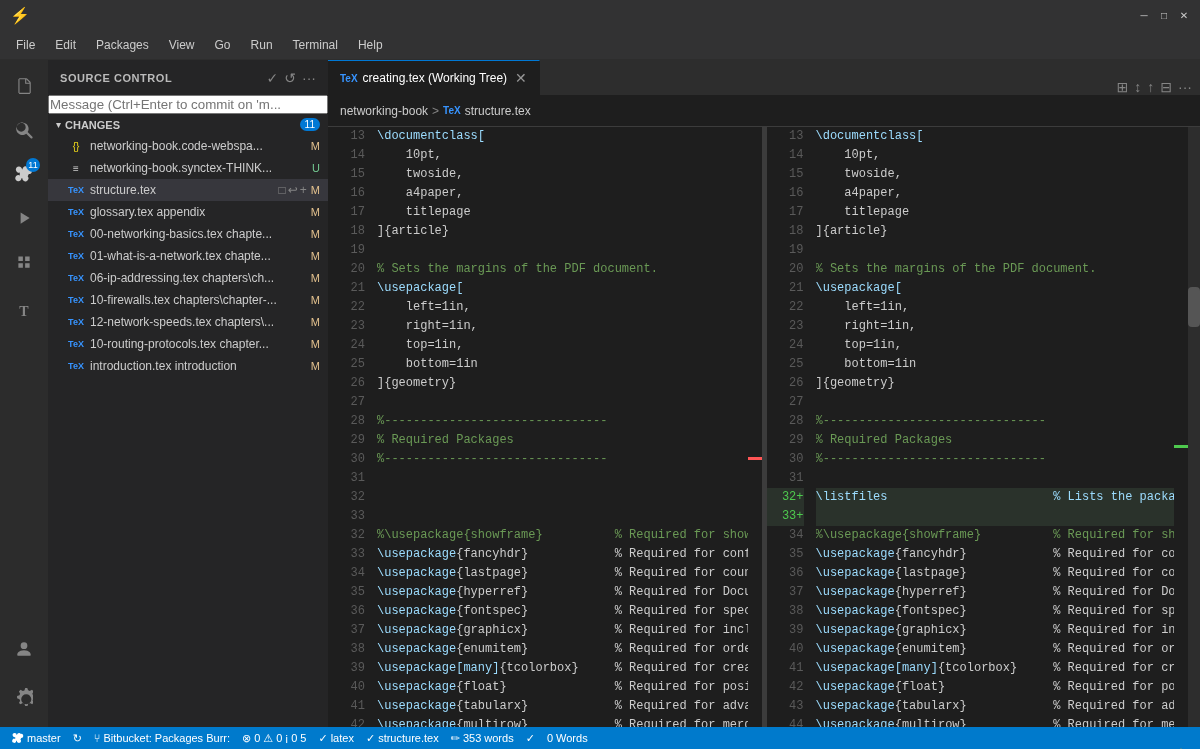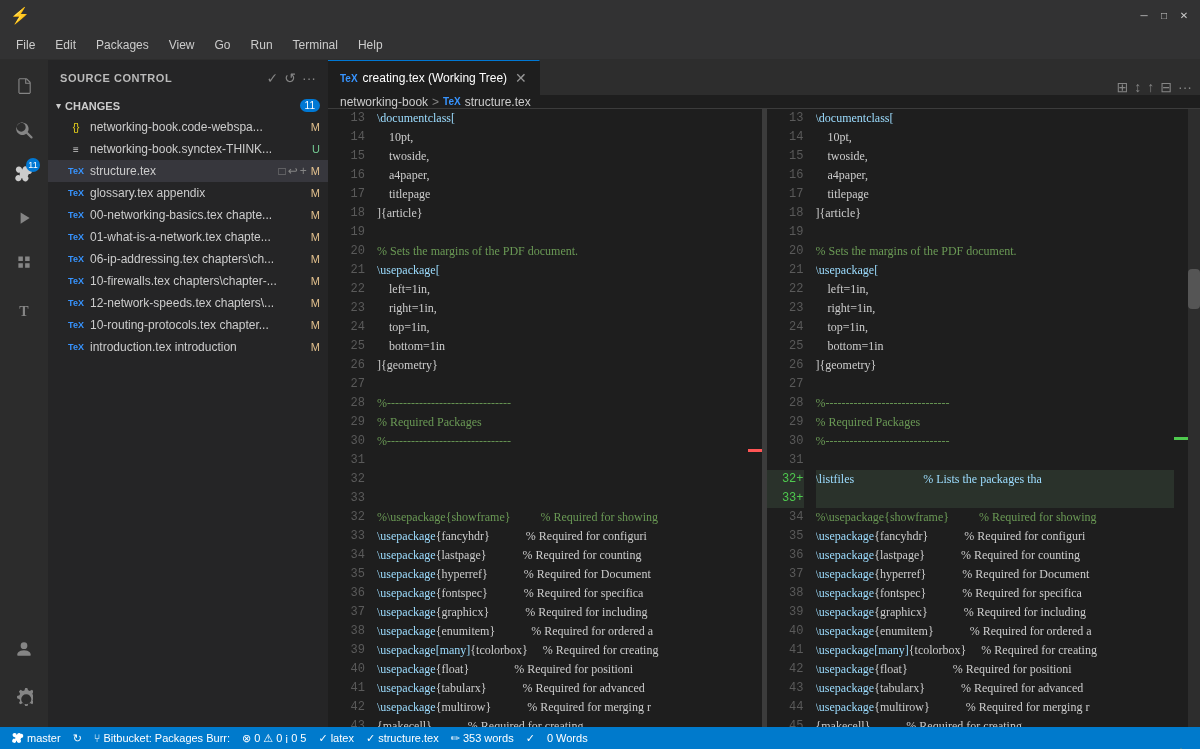--- a/index.html
+++ b/index.html
@@ -282,21 +282,21 @@
       gap: 6px;
       color: #858585;
     }
     .tab-actions span {
       cursor: pointer;
       font-size: 14px;
     }
 
     
     #breadcrumb {
-      height: 14px;
+      height: 32px;
       background: #1e1e1e;
       display: flex;
       align-items: center;
       padding: 0 12px;
       font-size: 12px;
       color: #cccccc;
       border-bottom: 1px solid #3c3c3c;
       flex-shrink: 0;
       gap: 4px;
     }
@@ -335,21 +335,21 @@
       color: #5a5a5a;
       font-family: 'Courier New', monospace;
       font-size: 12px;
       line-height: 19px;
       user-select: none;
       overflow: hidden;
     }
 
     .code-content {
       flex: 1;
-      font-family: Liberation Serif, serif;
+      font-family: Liberation Mono, monospace;
       font-size: 12px;
       line-height: 19px;
       overflow: hidden;
       white-space: pre;
       color: #cccccc;
       padding-left: 4px;
     }
 
     .scrollbar-right {
       width: 12px;
@@ -486,20 +486,21 @@
 
   <div id="sidebar">
     <div id="sidebar-header">
       <span class="title">SOURCE CONTROL</span>
       <div class="actions">
         <span>✓</span>
         <span>↺</span>
         <span>···</span>
       </div>
     </div>
+    <input class="commit-input" type="text" placeholder="Message (Ctrl+Enter to commit on 'm..." style="">
 
     <div class="changes-header">
       <span class="chevron">▾</span>
       <span class="label">Changes</span>
       <span class="count-badge">11</span>
     </div>
 
     <div id="file-list">
 
       <div class="file-item">

